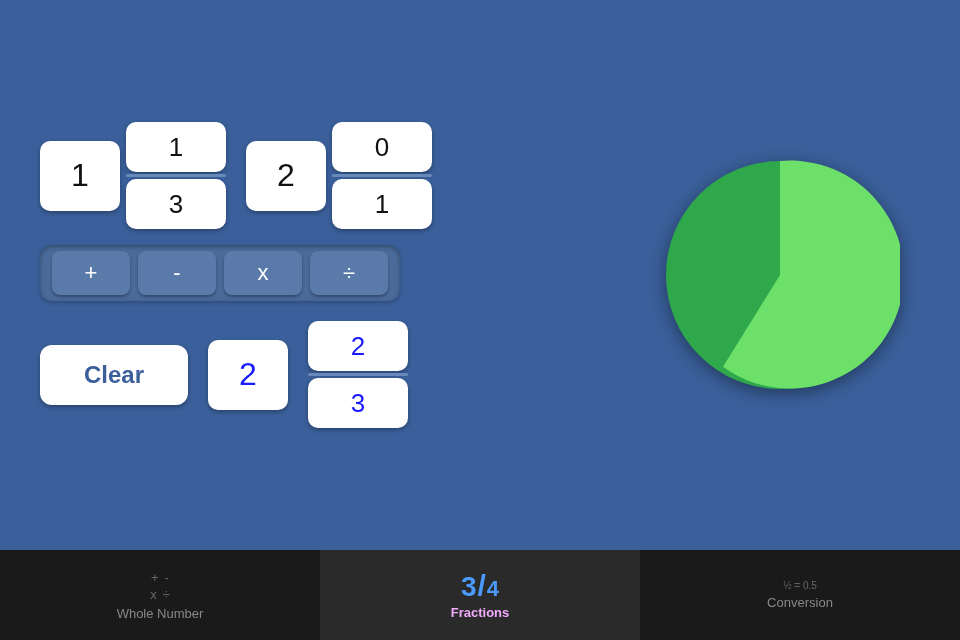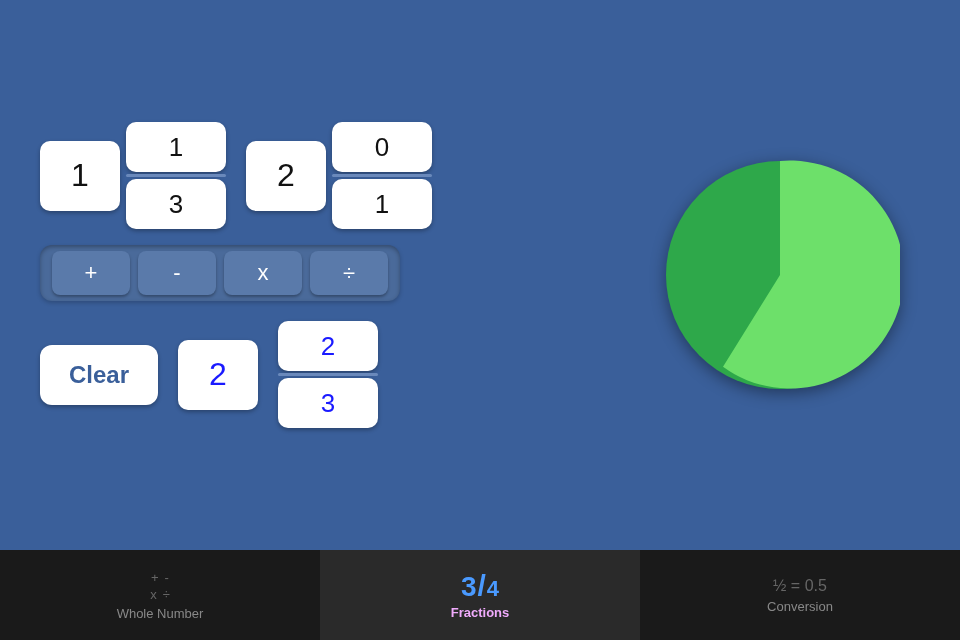--- a/index.html
+++ b/index.html
@@ -117,21 +117,21 @@
       display: flex;
       align-items: center;
       gap: 20px;
       margin-top: 4px;
     }
 
     .clear-btn {
       background: white;
       border: none;
       border-radius: 12px;
-      width: 118px;
+      width: 148px;
       height: 60px;
       font-size: 24px;
       font-weight: bold;
       color: #3a5f9a;
       cursor: pointer;
       box-shadow: 0 2px 4px rgba(0,0,0,0.3);
     }
 
     .result-whole {
       background: white;
@@ -244,21 +244,21 @@
     }
 
     .wn-row {
       display: flex;
       gap: 6px;
       color: #666;
       font-size: 13px;
     }
 
     .conversion-icon {
-      font-size: 16px;
+      font-size: 10px;
       color: #666;
     }
   </style>
 </head>
 <body>
 
 <div class="main-area">
   <div class="left-section">
 
     <div class="input-row">

